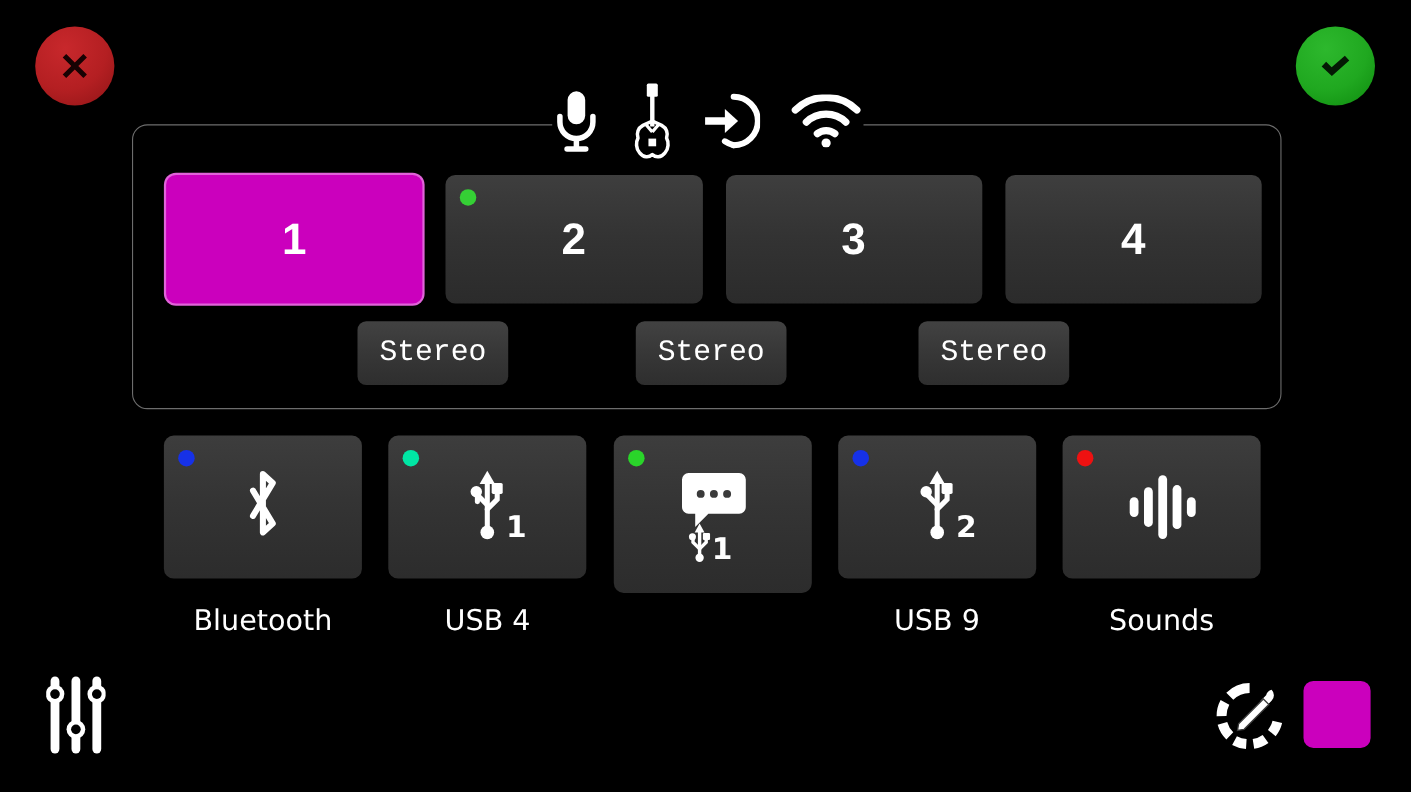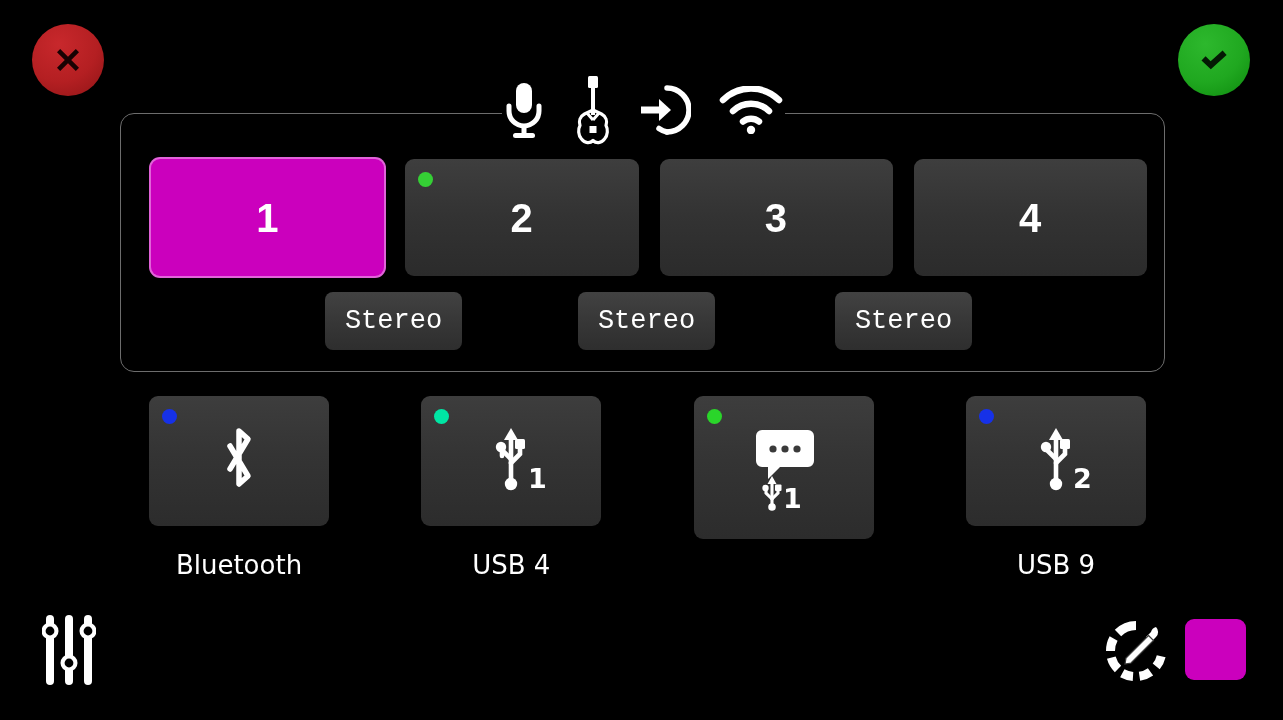--- a/index.html
+++ b/index.html
@@ -337,20 +337,33 @@
           <path d="M37 2 L44 14 L30 14 Z" fill="#fff"></path>
           <circle cx="37" cy="58" r="6.2" fill="#fff"></circle>
           <circle cx="27" cy="21" r="5.2" fill="#fff"></circle>
           <rect x="41" y="13" width="10" height="10" rx="1.5" fill="#fff"></rect>
           <text x="54" y="62" font-family="DejaVu Sans, sans-serif" font-size="27" font-weight="bold" fill="#fff">2</text>
         </svg>
       </button>
       <div class="tile-label">USB 9</div>
     </div>
 
+    <div class="tile-wrap">
+      <button class="tile">
+        <span class="tile-dot" id="dot-sounds" style="background: rgb(238, 17, 17);"></span>
+        <svg width="66" height="62" viewBox="0 0 66 62">
+          <rect x="4" y="22" width="8" height="18" rx="4" fill="#fff"></rect>
+          <rect x="17" y="13" width="8" height="36" rx="4" fill="#fff"></rect>
+          <rect x="30" y="2" width="8" height="58" rx="4" fill="#fff"></rect>
+          <rect x="43" y="11" width="8" height="40" rx="4" fill="#fff"></rect>
+          <rect x="56" y="22" width="8" height="18" rx="4" fill="#fff"></rect>
+        </svg>
+      </button>
+      <div class="tile-label">Sounds</div>
+    </div>
   </div>
 
   <button id="mixer-btn">
     <svg width="54" height="74" viewBox="0 0 54 74">
       <rect x="4" y="2" width="8" height="70" rx="4" fill="#fff"></rect>
       <rect x="23" y="2" width="8" height="70" rx="4" fill="#fff"></rect>
       <rect x="42" y="2" width="8" height="70" rx="4" fill="#fff"></rect>
       <circle cx="8" cy="18" r="8.5" fill="#fff"></circle>
         <circle cx="8" cy="18" r="4.4" fill="#000"></circle>
       <circle cx="27" cy="50" r="8.5" fill="#fff"></circle>

